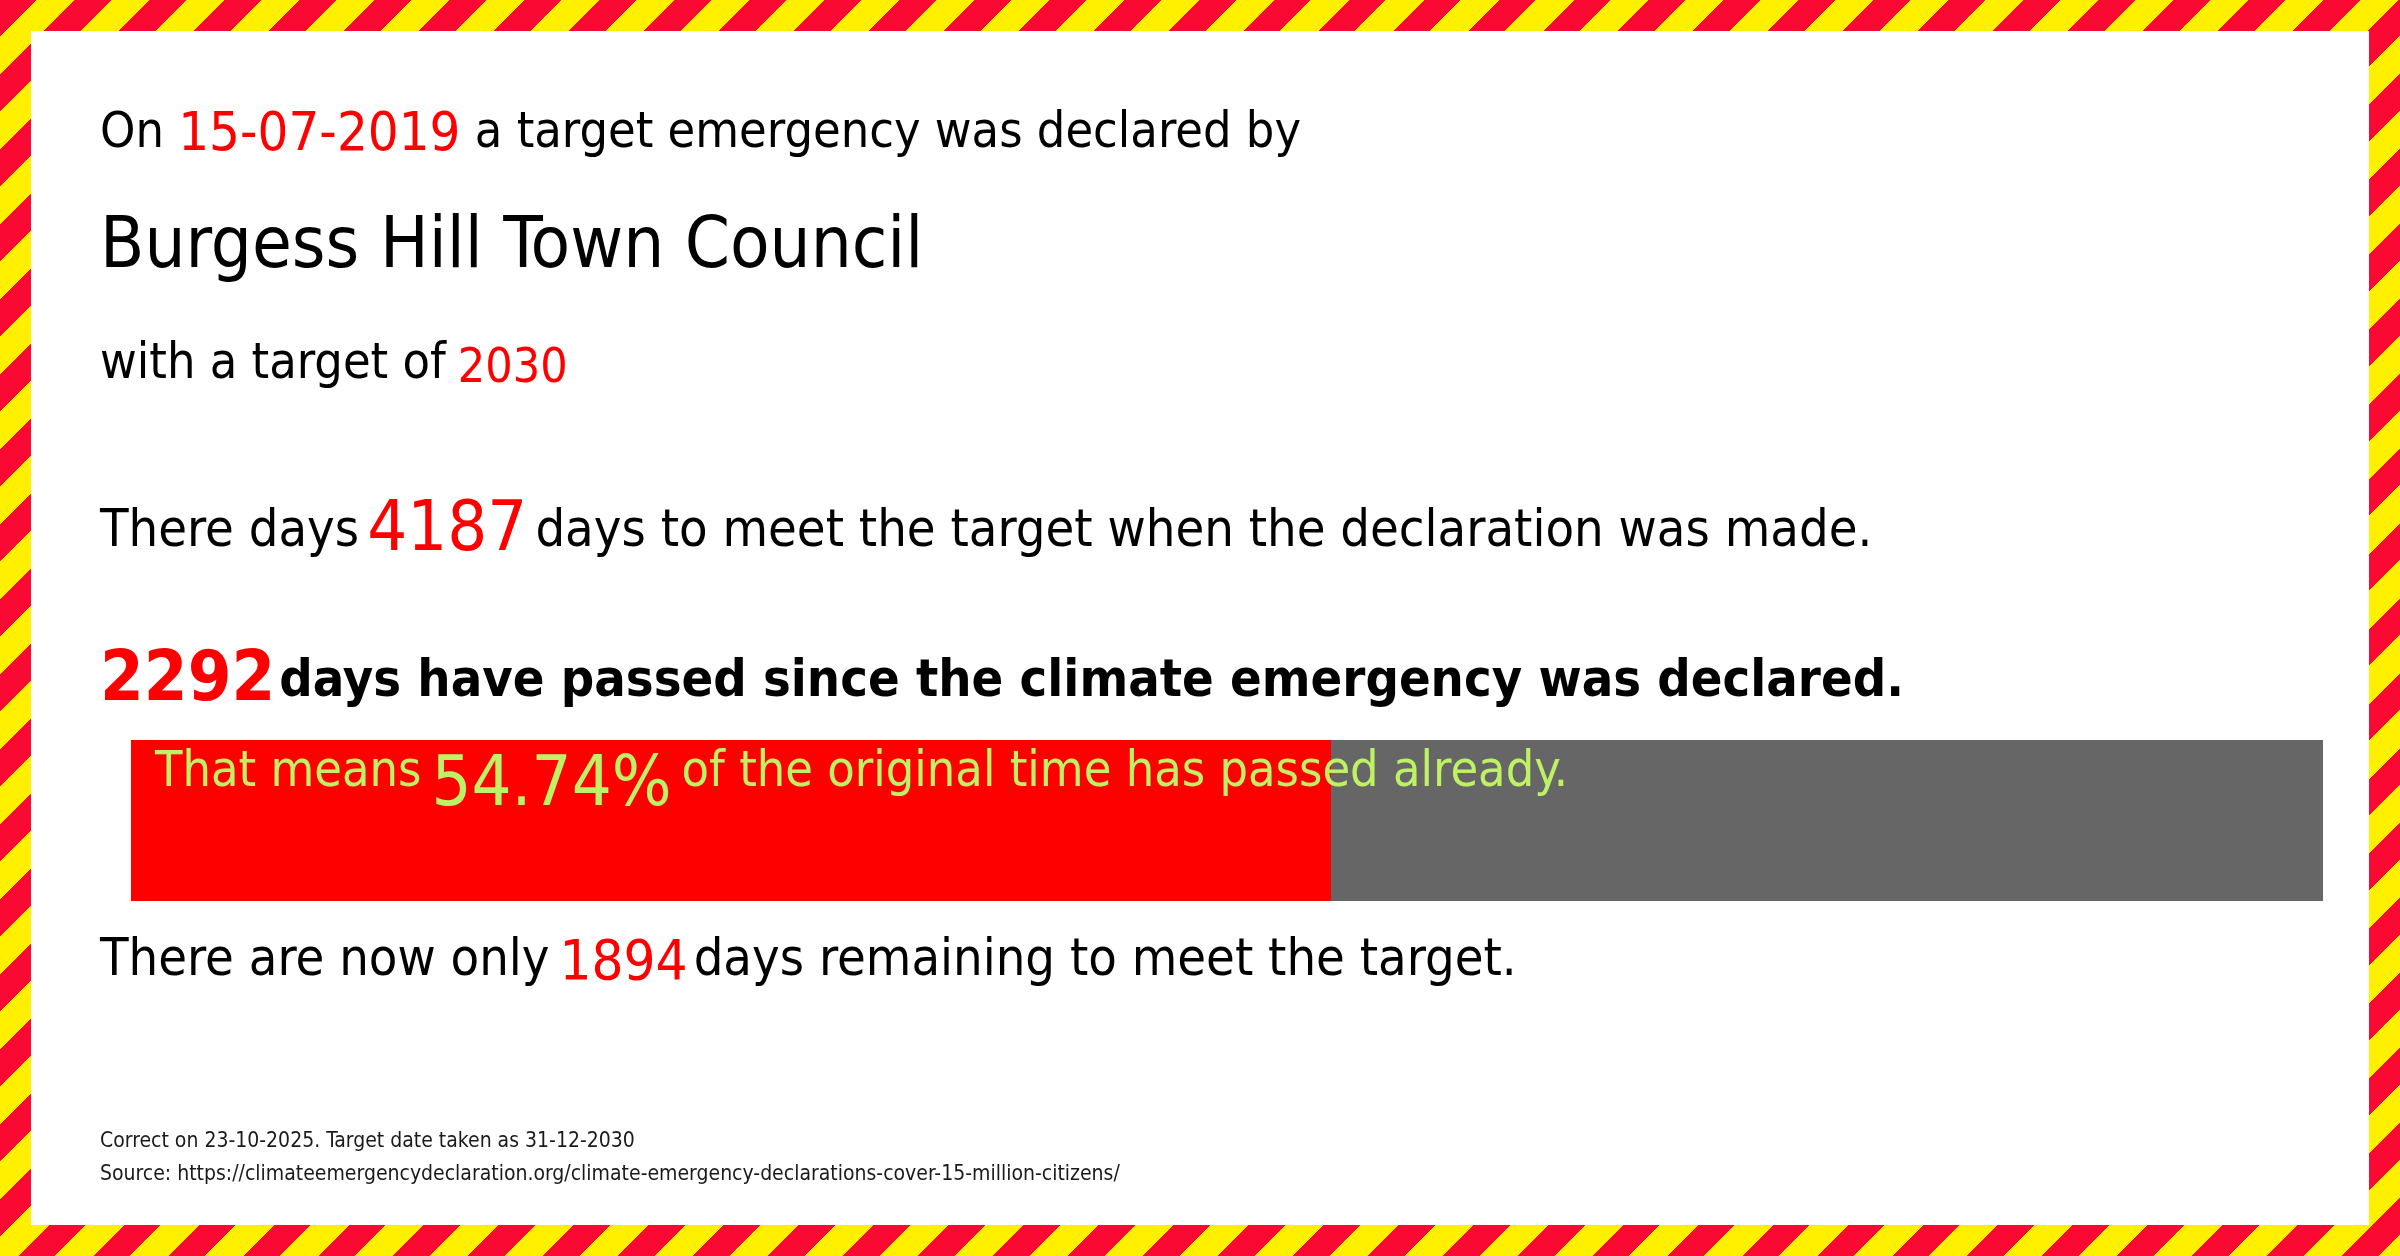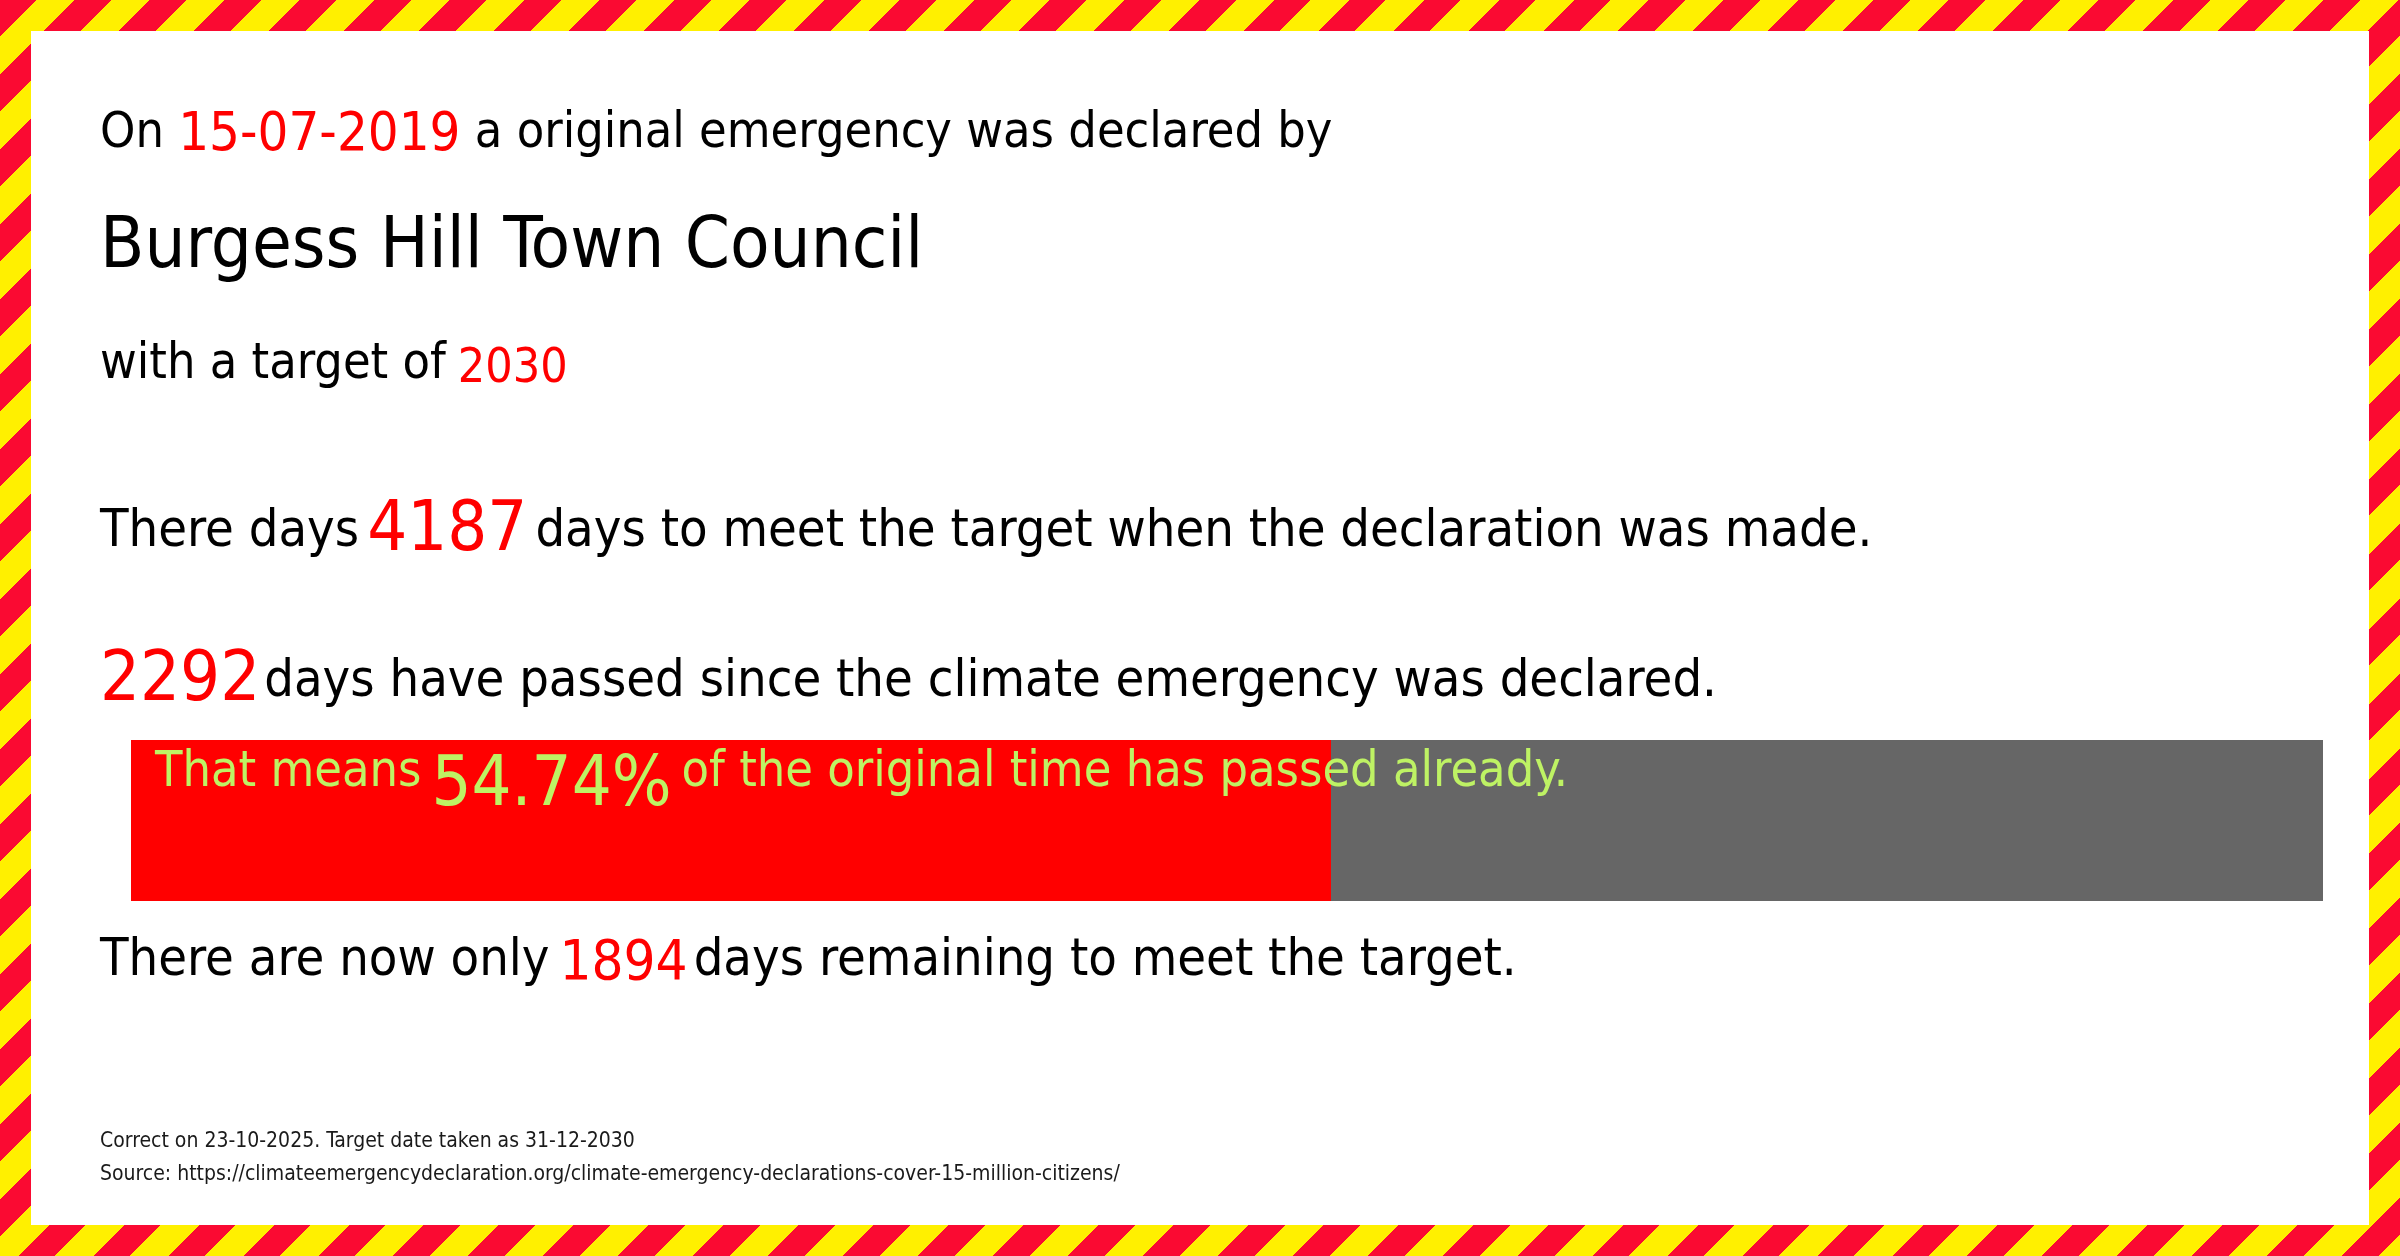--- a/index.html
+++ b/index.html
@@ -101,20 +101,21 @@
     vertical-align: -4px;
     margin: 0 8px;
   }
 
   
   #line-passed {
     position: absolute;
     left: 0;
     top: 610px;
     font-size: 52px;
+    font-weight: bold;
   }
   #line-passed .hl {
     font-size: 70px;
     vertical-align: -4px;
     margin-right: 4px;
   }
 
   
   #progress-bar {
     position: absolute;
@@ -176,21 +177,21 @@
 </head>
 <body>
 
 <div id="card">
   <div id="card-inner">
     <div class="content">
 
       <div class="line" id="line-declared">
         <span>On</span>
         <span class="hl">15-07-2019</span>
-        <span>a original emergency was declared by</span>
+        <span>a target emergency was declared by</span>
       </div>
 
       <div class="line" id="line-council">Burgess Hill Town Council</div>
 
       <div class="line" id="line-target">
         <span>with a target of</span><span class="hl">2030</span>
       </div>
 
       <div class="line" id="line-original">
         <span>There days</span><span class="hl">4187</span><span>days to meet the target when the declaration was made.</span>

